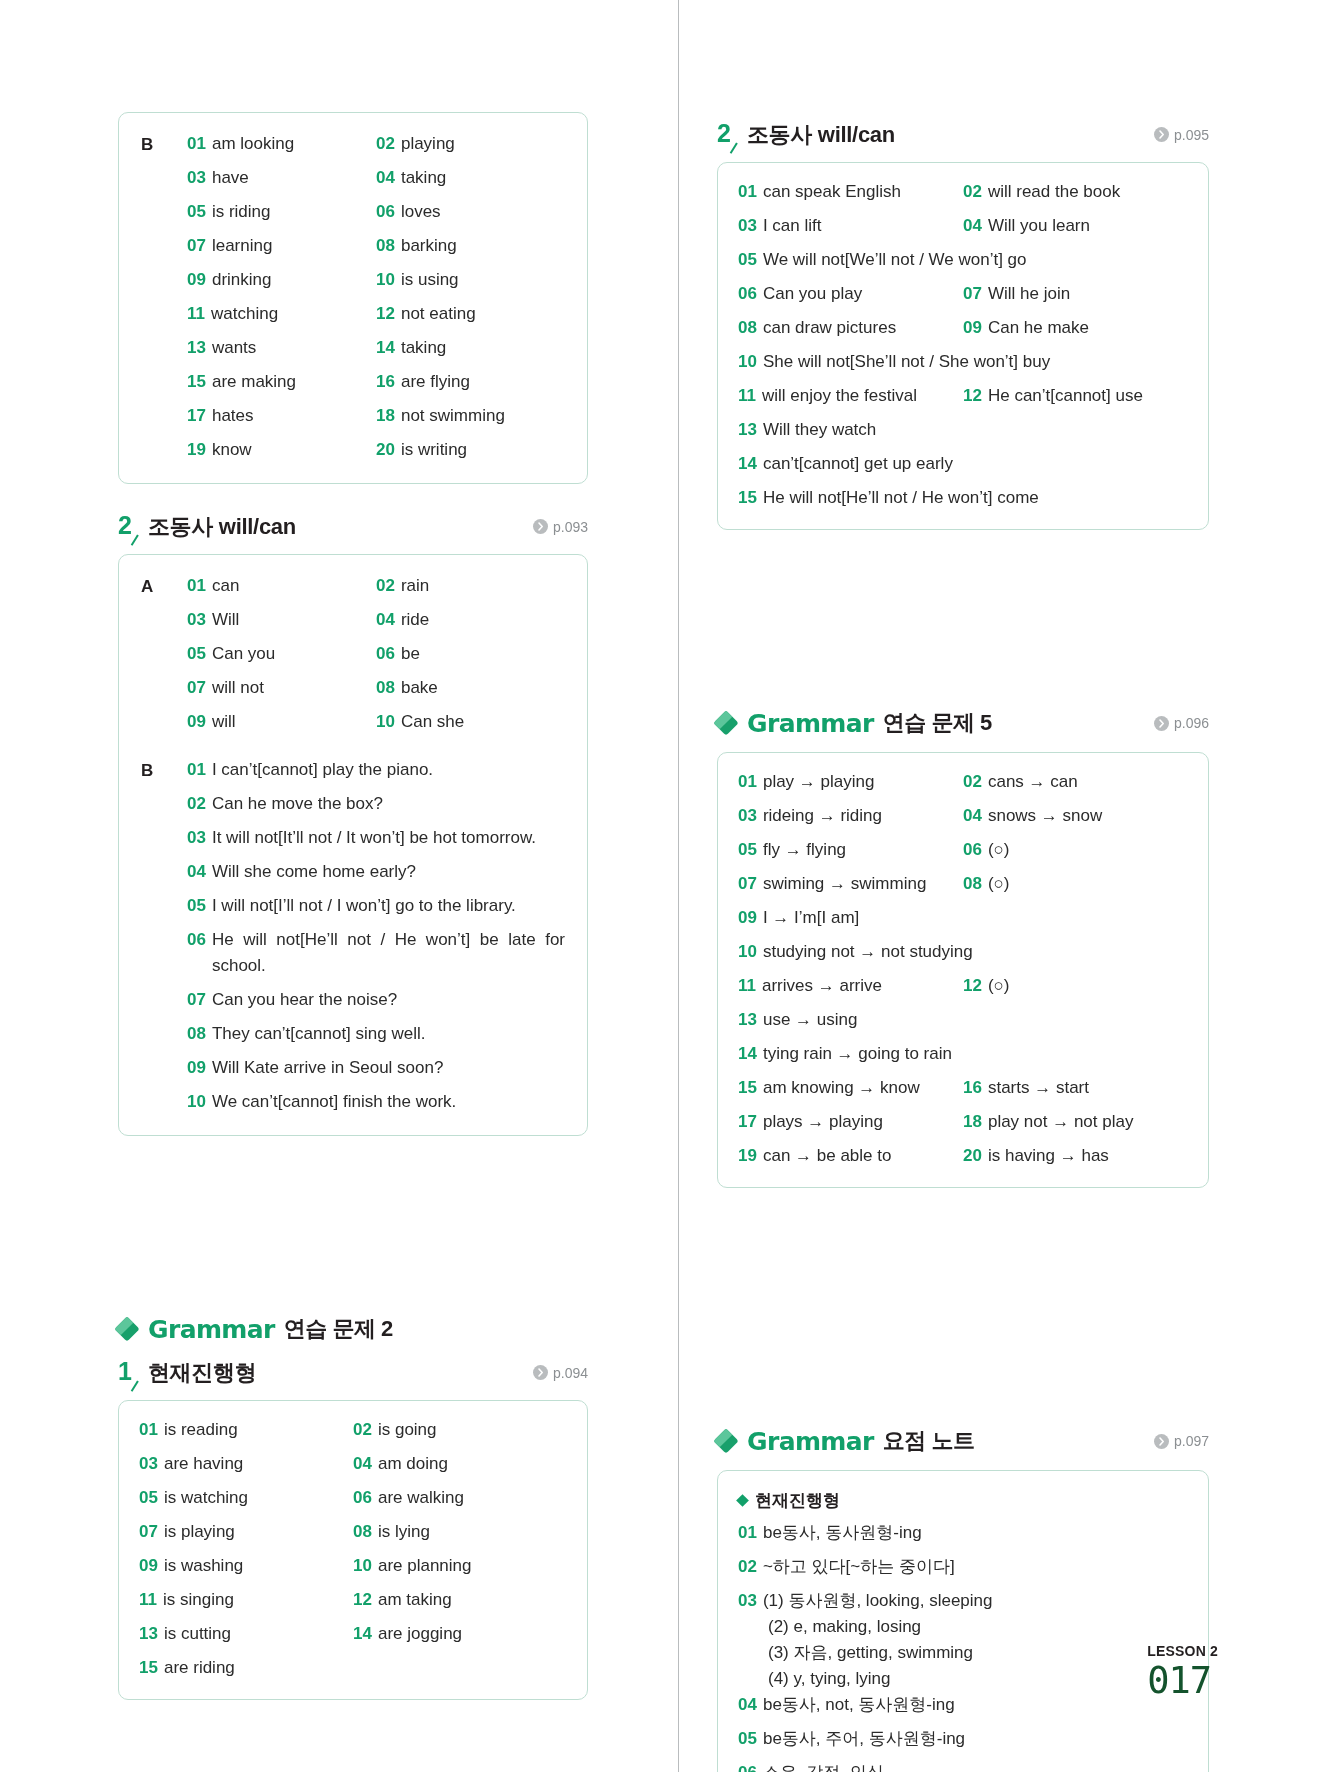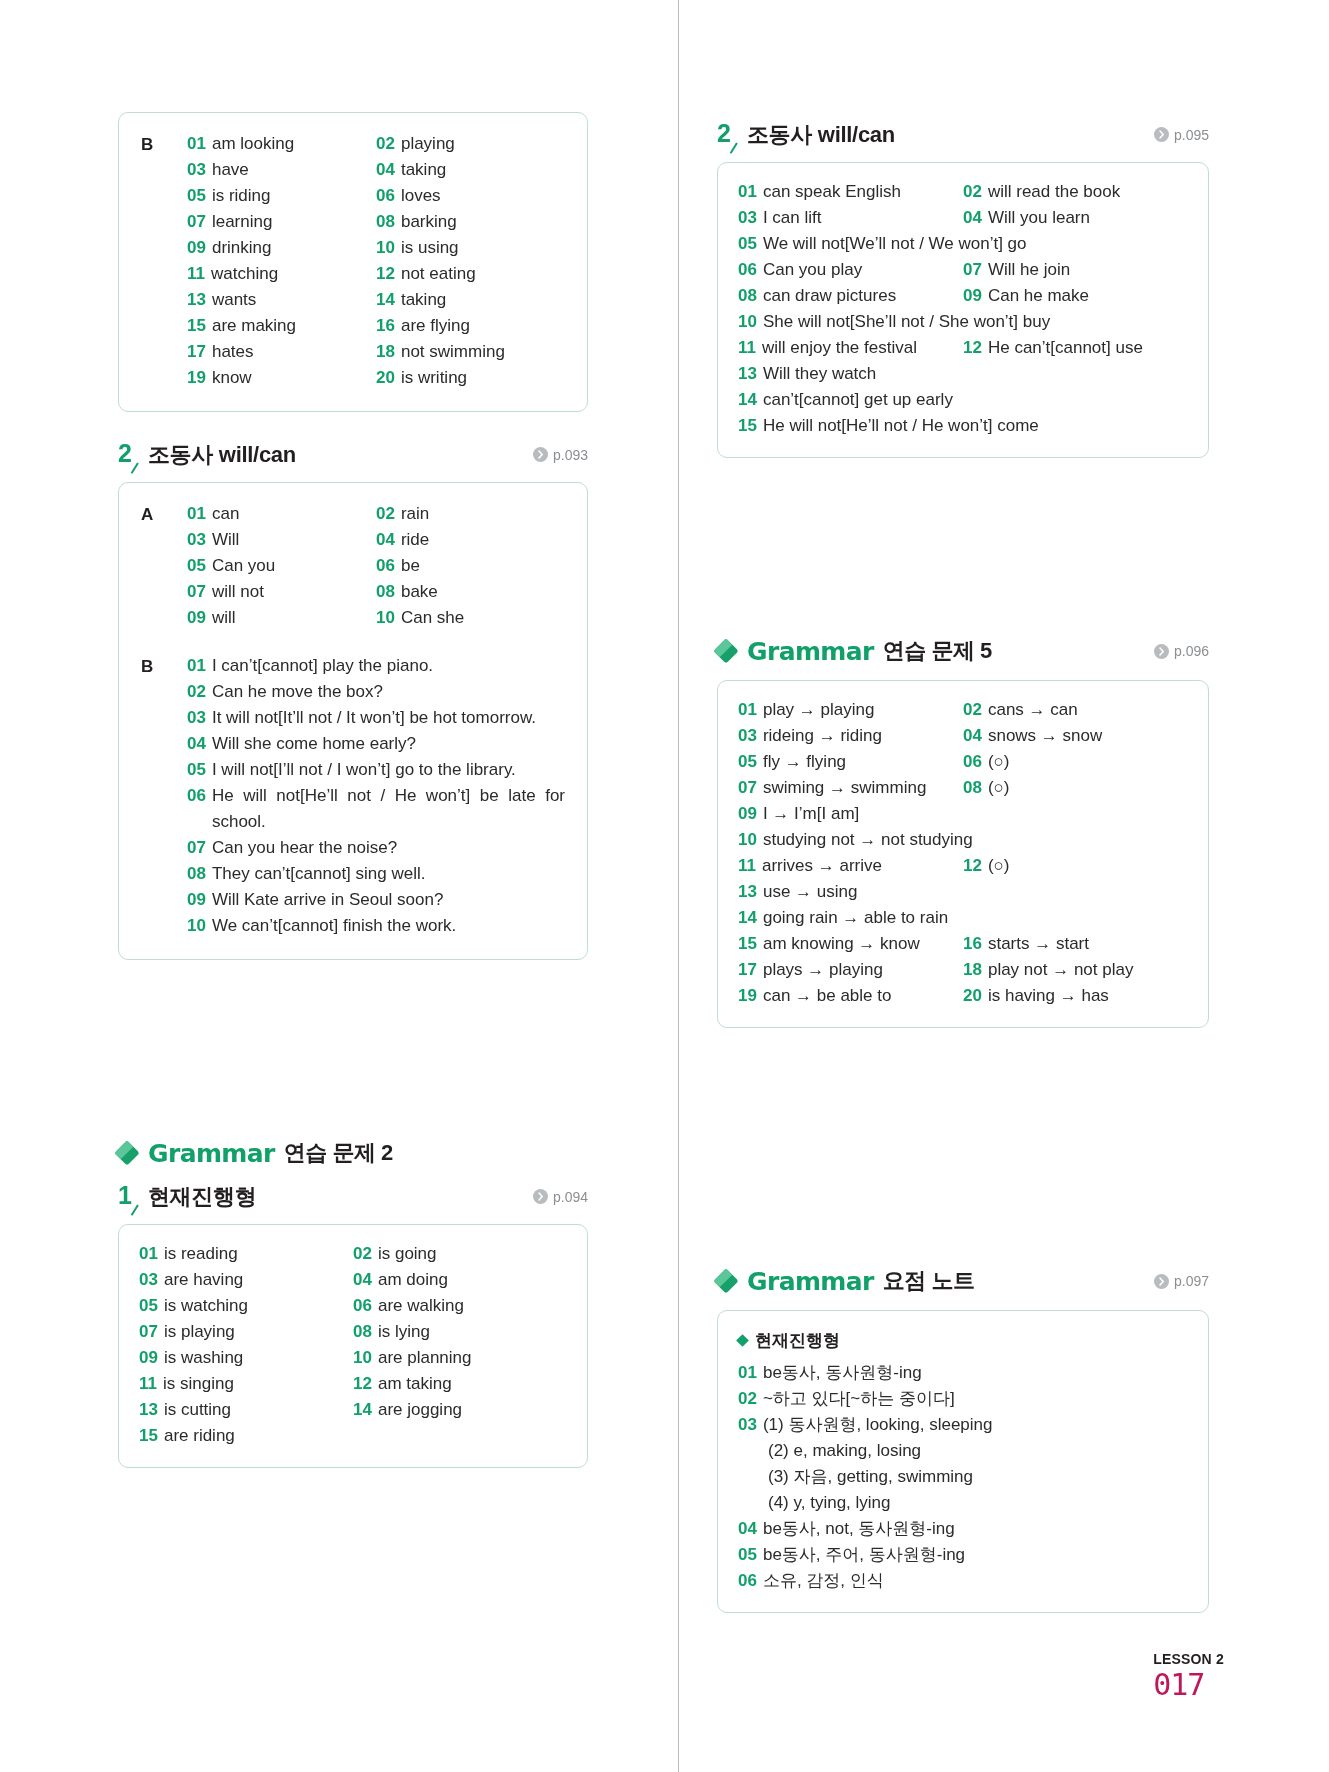--- a/index.html
+++ b/index.html
@@ -47,21 +47,21 @@
     font-weight:bold;font-size:17px;color:#231f20;
     line-height:26px;padding-top:1px;
   }
   .grp-body{flex:1 1 auto;}
 
   .rows{display:block;}
   .row{
     display:flex;
     line-height:26px;
   }
-  .row + .row{margin-top:0;}
+  .row + .row{margin-top:8px;}
   .cell{
     display:flex;
     align-items:flex-start;
     font-size:17px;
     color:#2b2b2b;
     line-height:26px;
   }
   .cell.c1{width:50%;flex:0 0 50%;}
   .cell.c2{width:50%;flex:0 0 50%;}
   .cell.wide{width:100%;flex:0 0 100%;}
@@ -175,22 +175,22 @@
   
   .footer{
     position:absolute;
     right:118px;bottom:70px;
     display:flex;align-items:baseline;flex-direction:column;
   }
   .footer .lesson{
     font-size:14px;font-weight:bold;color:#231f20;letter-spacing:0.2px;
   }
   .footer .pageno{
-    font-size:30px;color:#be185d;
-    margin-left:13px;
+    font-size:37px;color:#14532d;
+    margin-left:20px;
     font-family:"DejaVu Sans Mono","Liberation Mono",monospace;
     letter-spacing:-1px;
     font-weight:300;
   }
   .spacer-lg{height:150px;}
   .spacer-md{height:60px;}
 </style>
 </head>
 <body>
 
@@ -736,21 +736,21 @@
             </div>
             <div class="row">
               <div class="cell wide">
                 <span class="num">13</span>
                 <span class="txt">use → using</span>
               </div>
             </div>
             <div class="row">
               <div class="cell wide">
                 <span class="num">14</span>
-                <span class="txt">going rain → able to rain</span>
+                <span class="txt">tying rain → going to rain</span>
               </div>
             </div>
             <div class="row">
               <div class="cell c1">
                 <span class="num">15</span>
                 <span class="txt">am knowing → know</span>
               </div>
               <div class="cell c2">
                 <span class="num">16</span>
                 <span class="txt">starts → start</span>

